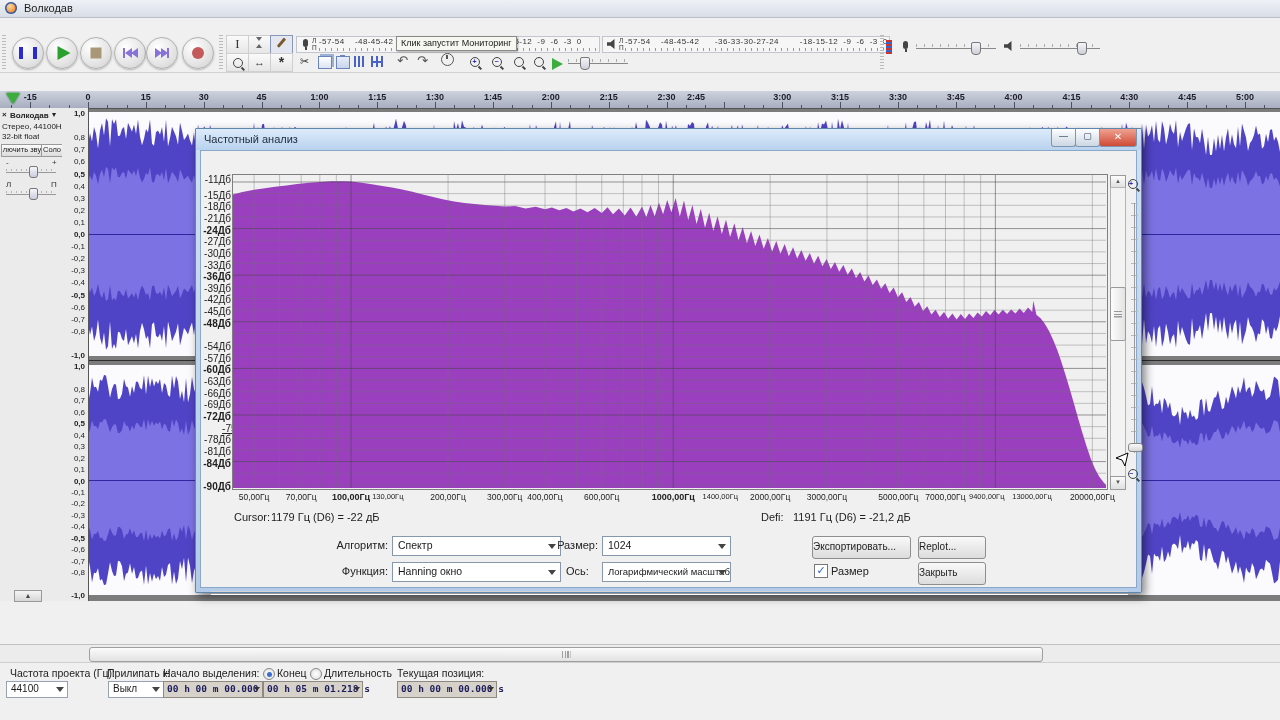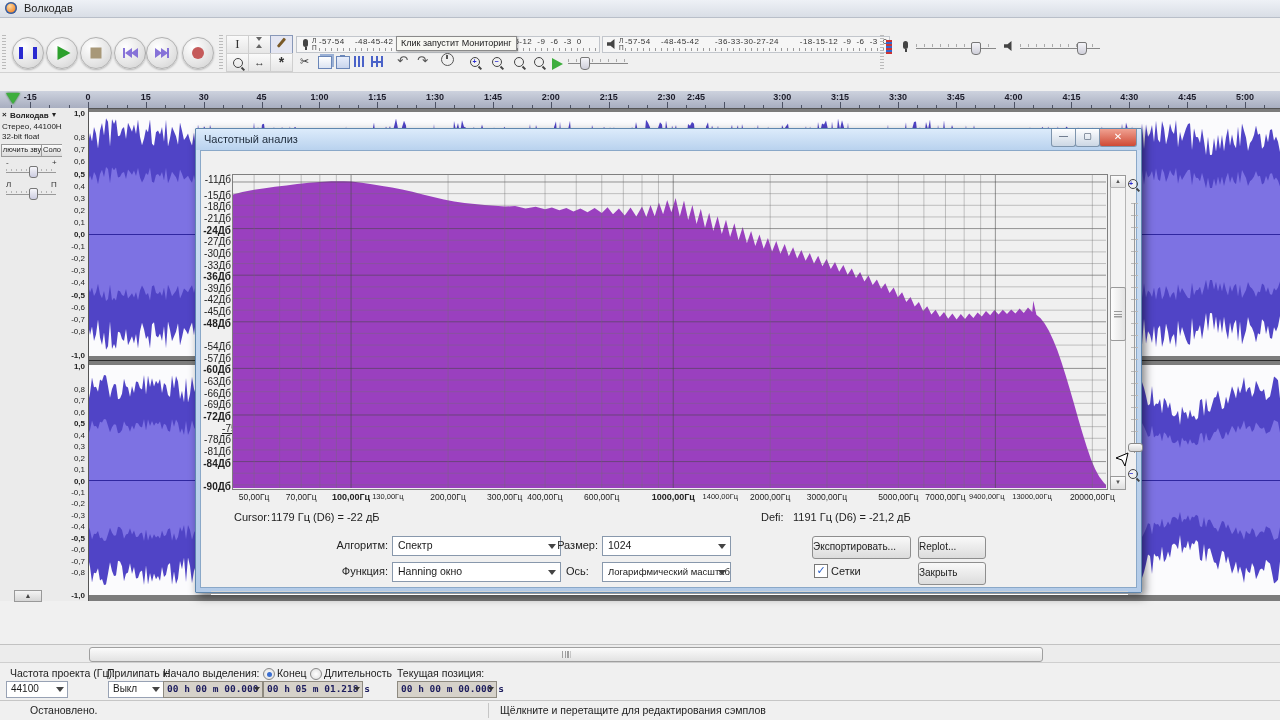--- a/index.html
+++ b/index.html
@@ -432,25 +432,20 @@
     <div class="radio sel" style="left:263px" id="radio-end"></div>
     <span class="sel-label" style="left:277px">Конец</span>
     <div class="radio" style="left:310px" id="radio-length"></div>
     <span class="sel-label" style="left:324px">Длительность</span>
     <div class="timefield" style="left:163px;width:83px">00 h 00 m 00.000 s</div>
     <div class="timefield" style="left:263px;width:83px">00 h 05 m 01.218 s</div>
     <span class="sel-label" style="left:397px">Текущая позиция:</span>
     <div class="timefield" style="left:397px;width:83px">00 h 00 m 00.000 s</div>
   </div>
 
-  <div class="abs" id="statusbar">
-    <span class="status-text" style="left:30px">Остановлено.</span>
-    <div class="status-div" style="left:488px"></div>
-    <span class="status-text" style="left:500px">Щёлкните и перетащите для редактирования сэмплов</span>
-  </div>
 
   <div class="abs" id="dialog">
     <div class="abs" id="dlg-titlebar">
       <span class="abs" id="dlg-title">Частотный анализ</span>
     </div>
     <div class="winbtn" style="left:855px;width:23px">—</div>
     <div class="winbtn" style="left:879px;width:23px">▢</div>
     <div class="winbtn" id="btn-close" style="left:903px;width:36px">✕</div>
 
     <div class="abs" id="dlg-client">
@@ -581,19 +576,19 @@
       <span class="dlg-label" style="left:347px;top:388px;width:50px">Размер:</span>
       <div class="fcombo" style="left:401px;top:385px;width:106px">1024</div>
       <div class="btn" style="left:611px;top:385px;width:97px">Экспортировать...</div>
       <div class="btn" style="left:717px;top:385px;width:66px">Replot...</div>
 
       <span class="dlg-label" style="left:117px;top:414px;width:70px">Функция:</span>
       <div class="fcombo" style="left:191px;top:411px;width:146px">Hanning окно</div>
       <span class="dlg-label" style="left:347px;top:414px;width:50px;text-align:left;padding-left:18px">Ось:</span>
       <div class="fcombo" style="left:401px;top:411px;width:106px;font-size:9.5px">Логарифмический масштаб</div>
       <div class="checkbox" style="left:613px;top:413px" id="grids-checkbox">✓</div>
-      <span class="freq-row" style="left:630px;top:414px">Сетки</span>
+      <span class="freq-row" style="left:630px;top:414px">Размер</span>
       <div class="btn" style="left:717px;top:411px;width:66px">Закрыть</div>
 
       <div class="abs" id="dlg-groove"></div>
     </div>
   </div>
 </div>
 
 </body></html>

